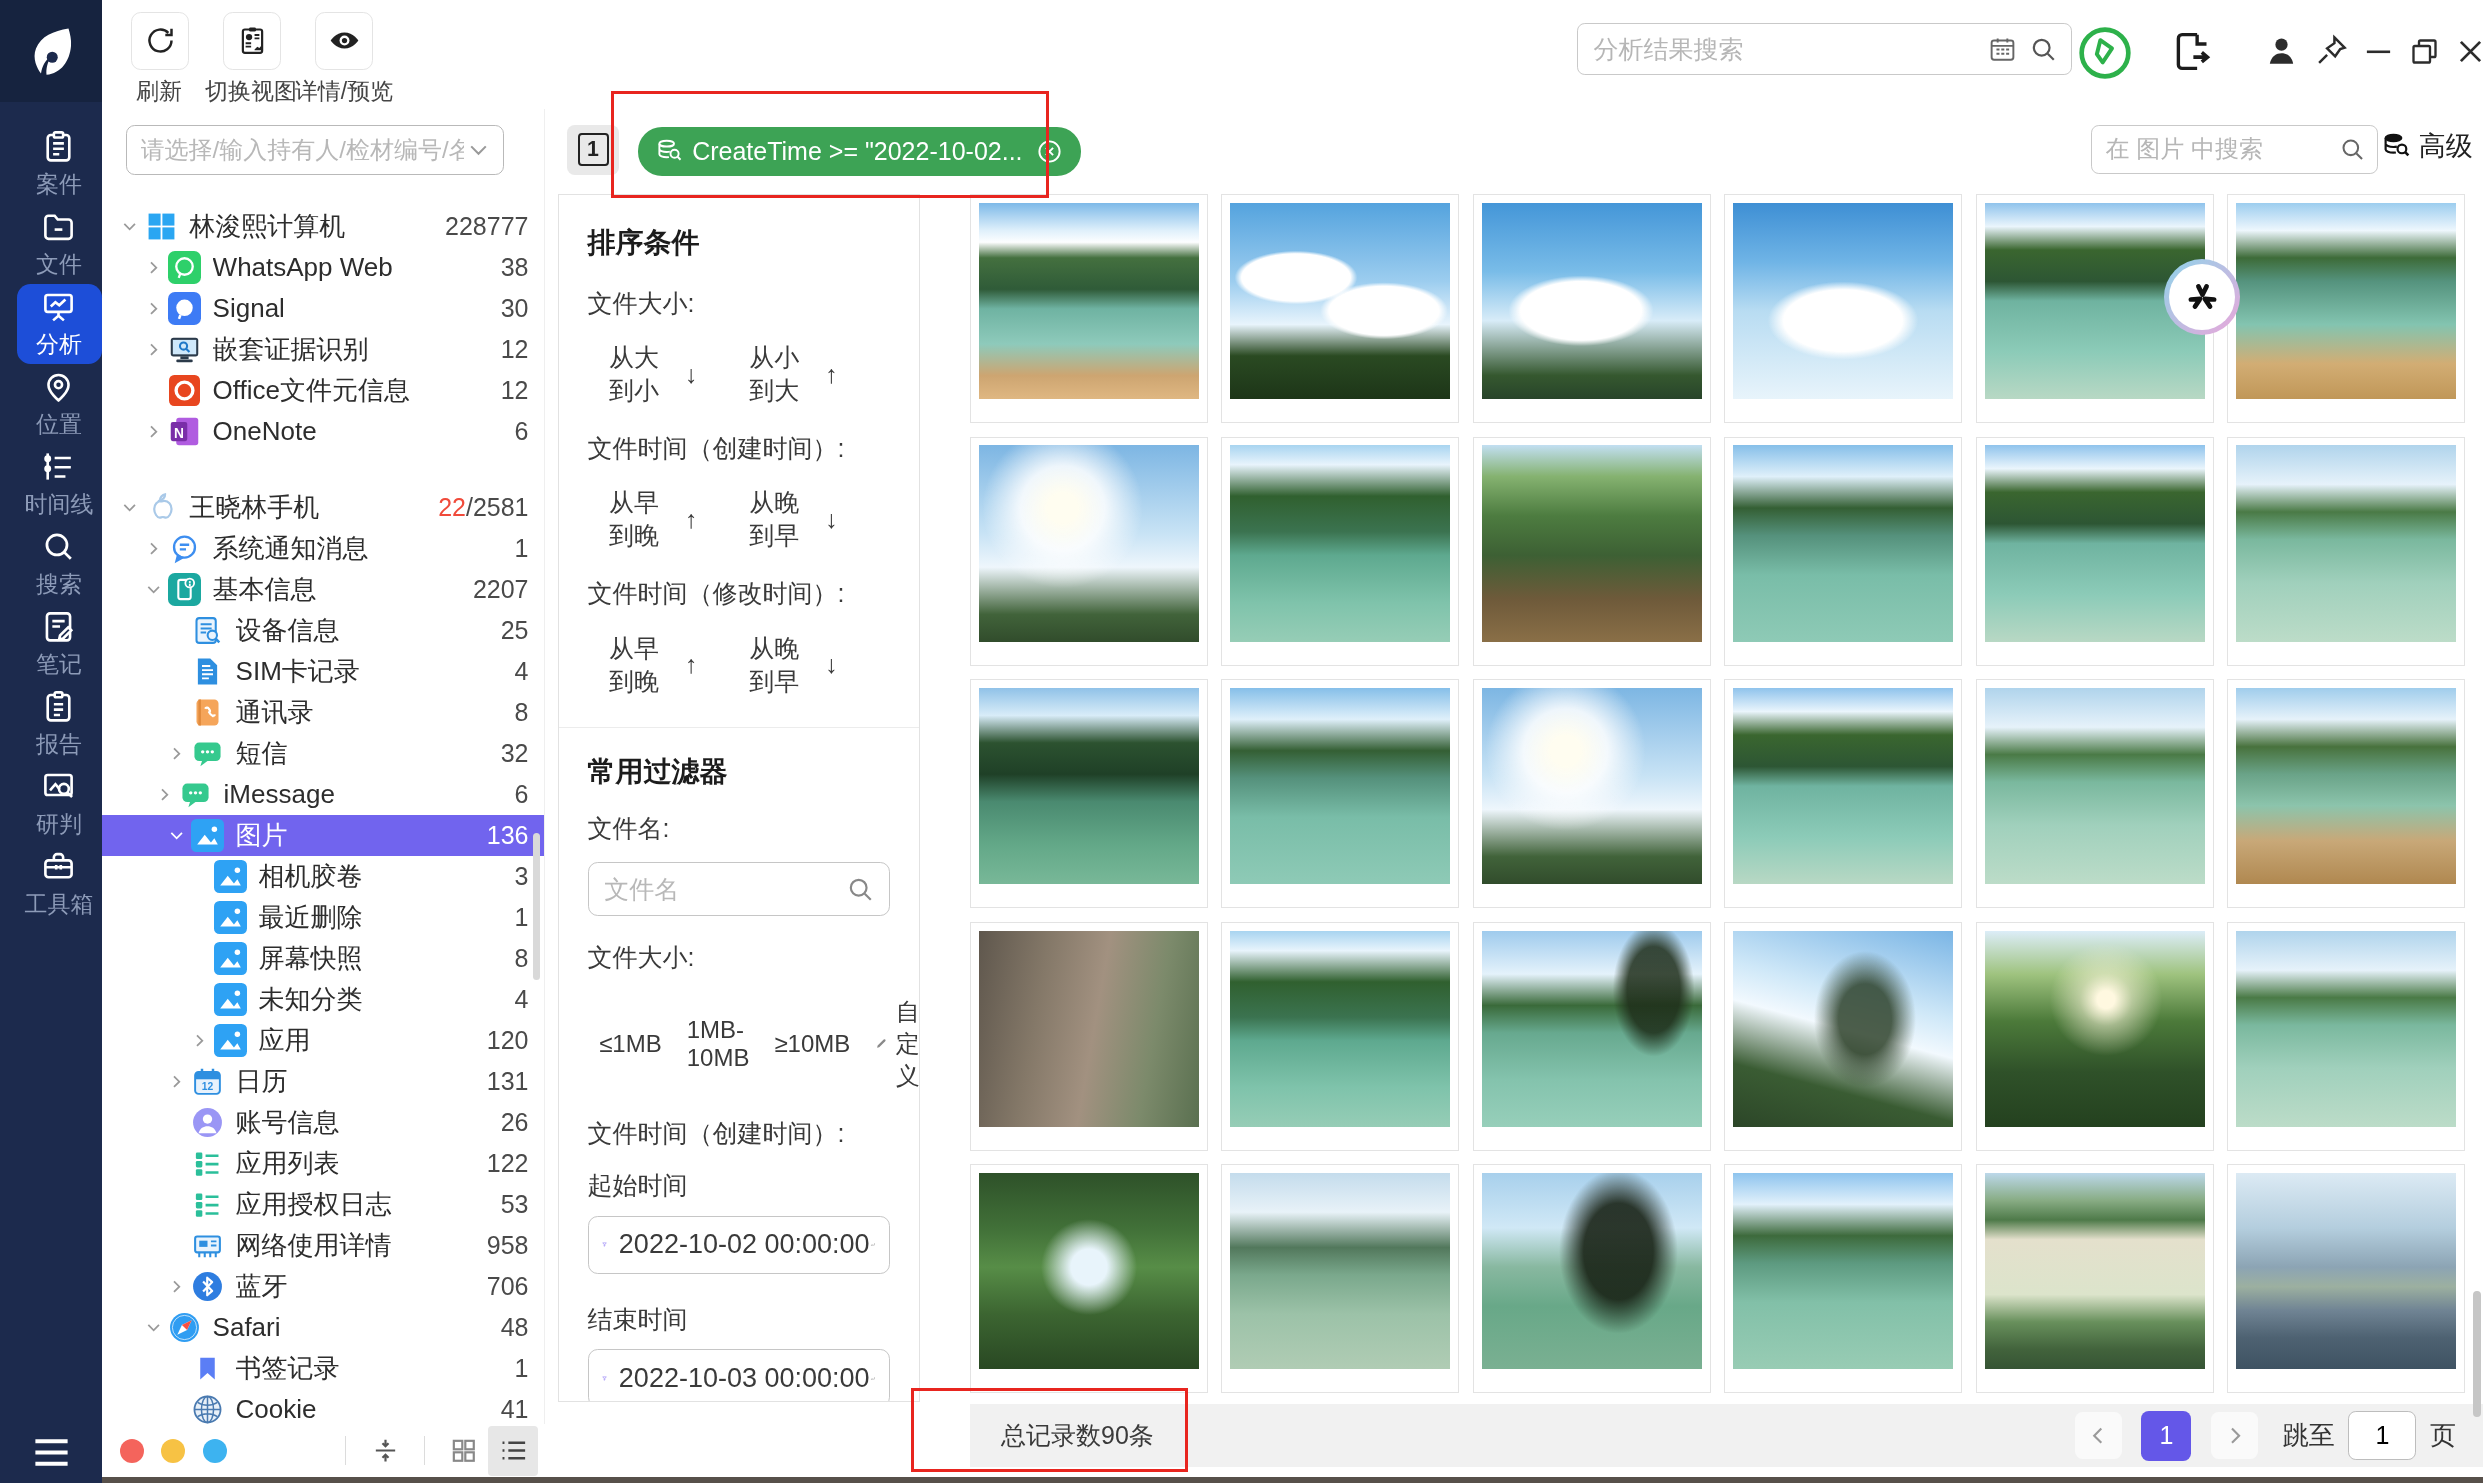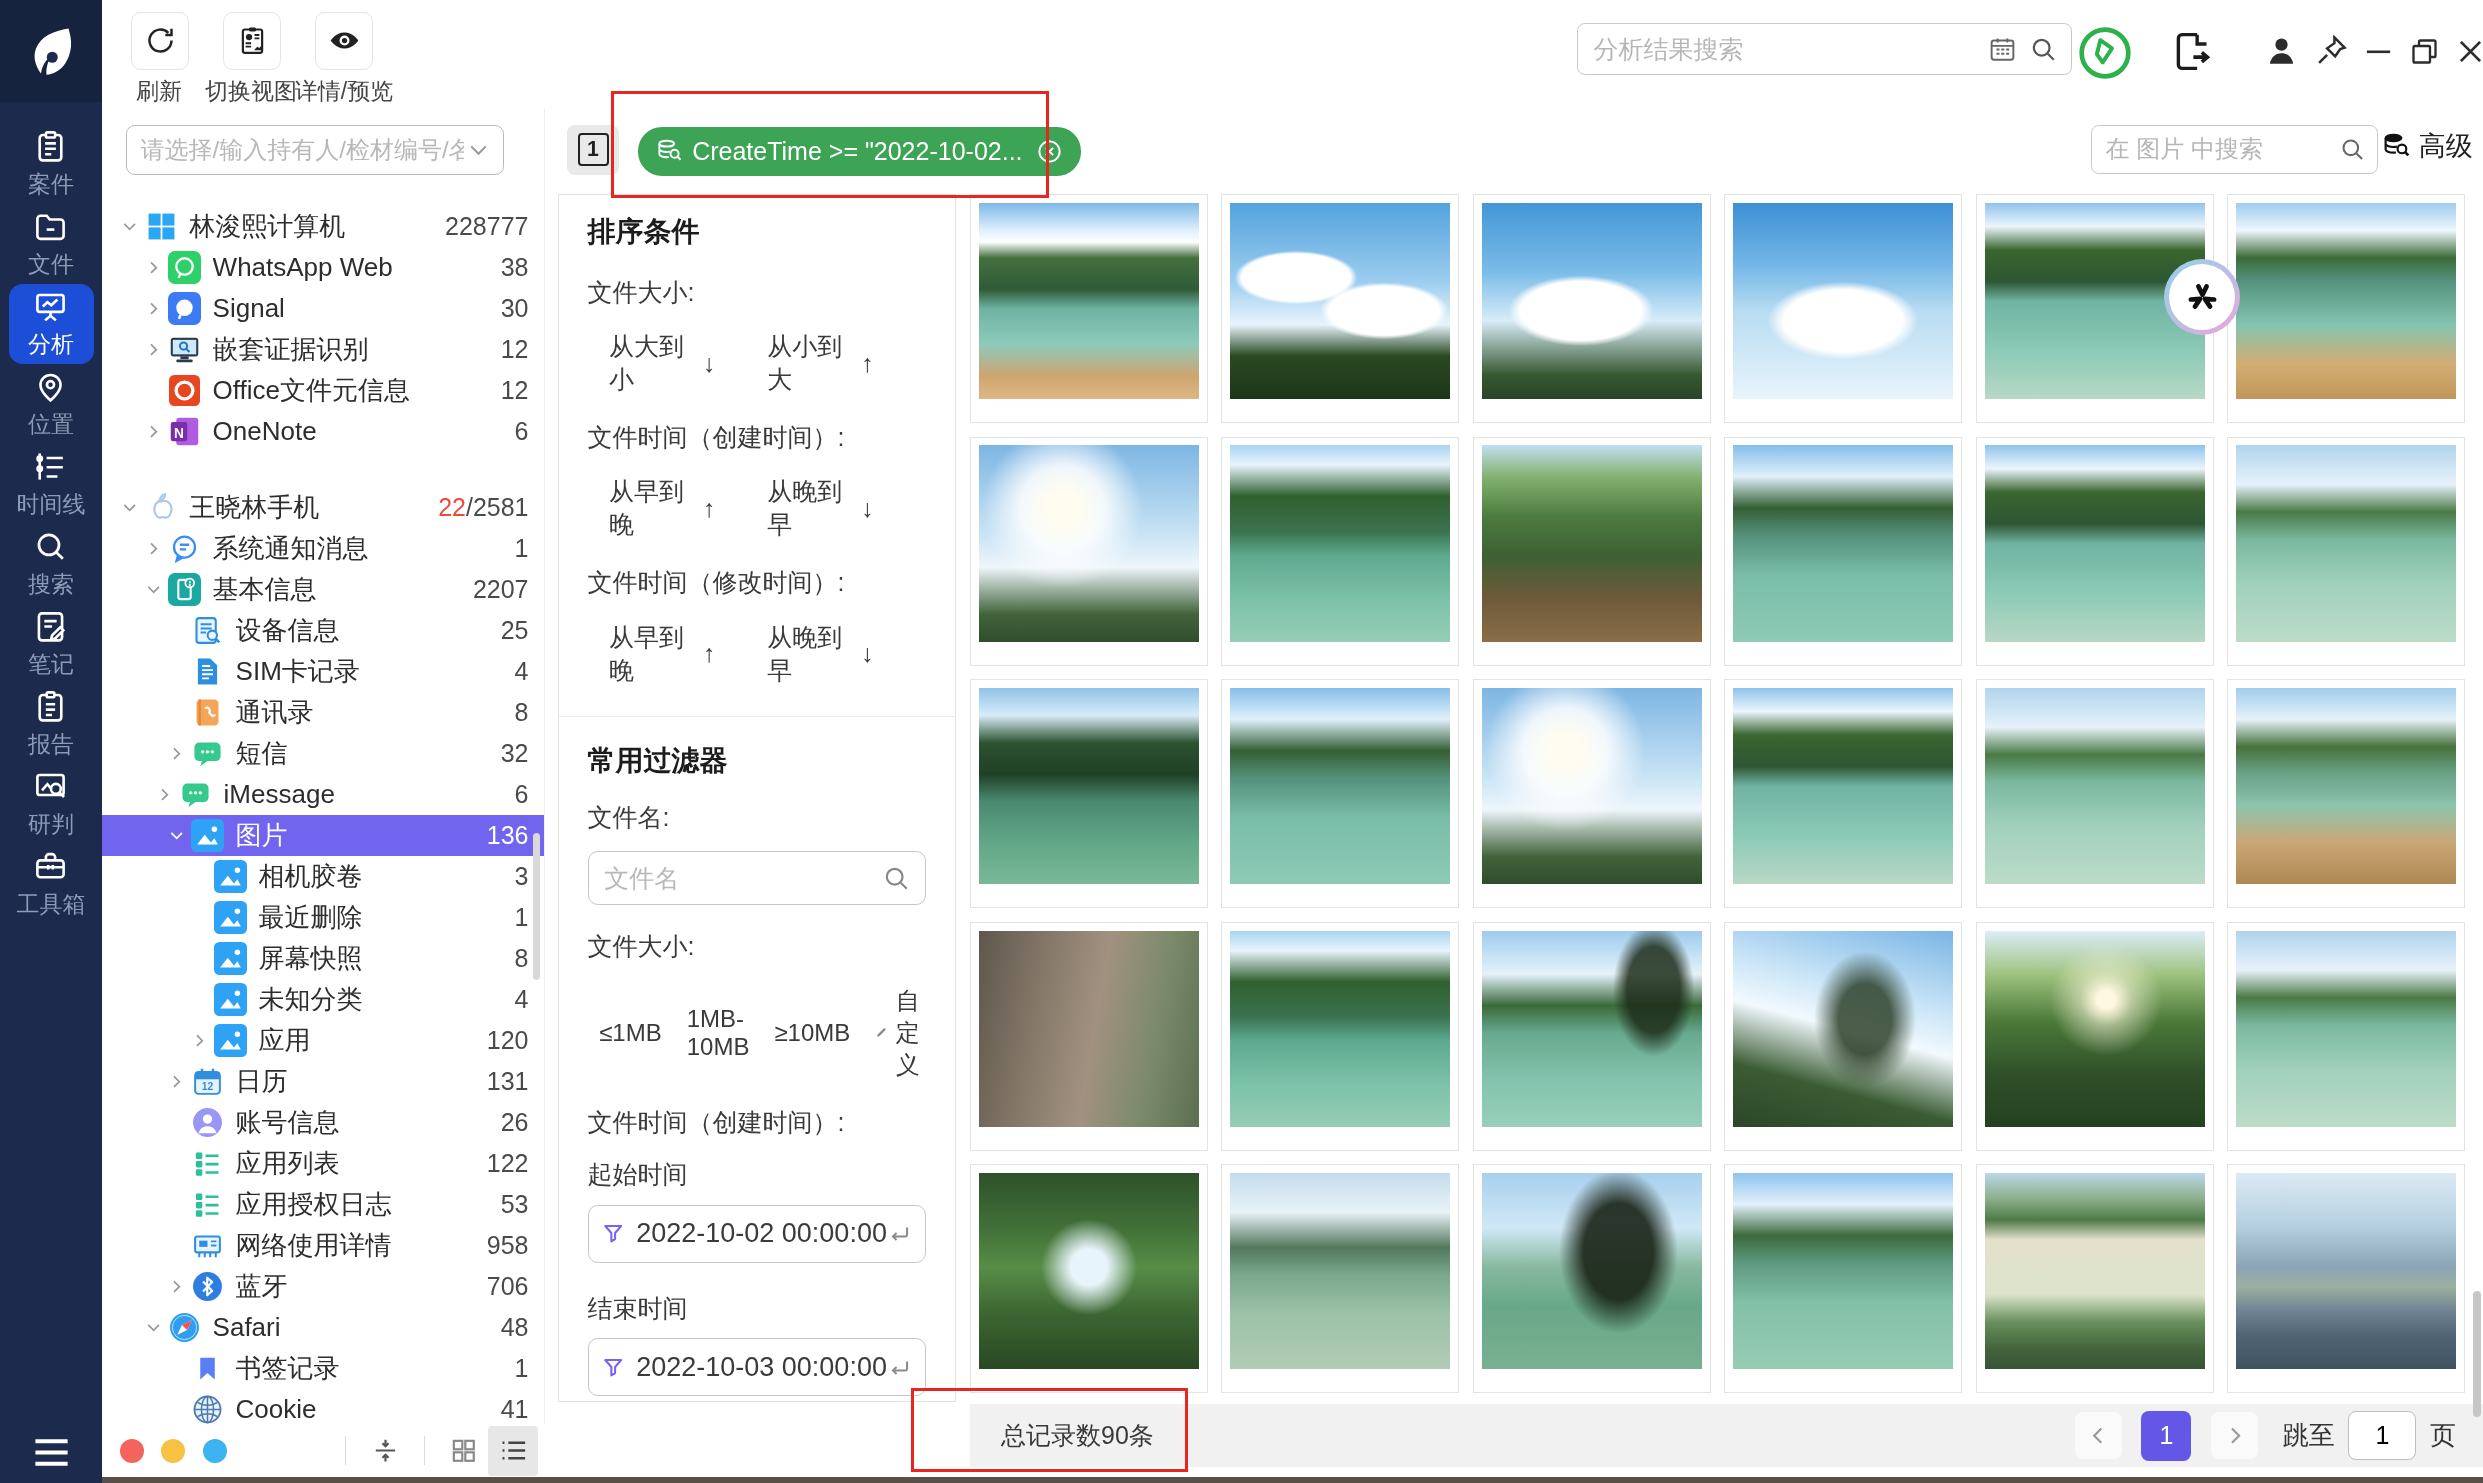--- a/index.html
+++ b/index.html
@@ -3,21 +3,21 @@
 <meta charset="utf-8">
 <style>
   html,body{margin:0;padding:0;background:#fff;}
   .page{position:relative;width:2483px;height:1484px;overflow:hidden;background:#fff;
         font-family:"Liberation Sans","DejaVu Sans",sans-serif;color:#2f2f2f;font-size:25px;}
   svg{display:block;}
 
   
   .rail{position:absolute;left:0;top:0;width:102px;height:1484px;background:#1c2a4d;z-index:5;}
   .rail-logo{width:102px;height:102px;background:#16233f;display:flex;align-items:center;justify-content:center;}
-  .rail-items{position:absolute;top:124px;left:0;width:102px;display:flex;flex-direction:column;align-items:center;}
+  .rail-items{position:absolute;top:124px;left:8px;width:102px;display:flex;flex-direction:column;align-items:center;}
   .rail-item{width:85px;height:80px;display:flex;flex-direction:column;align-items:center;justify-content:center;
              border-radius:13.6px;cursor:pointer;}
   .rail-item .ric{width:39px;height:39px;}
   .rail-item .rlb{font-size:23px;color:#8d9bb8;margin-top:1.9px;white-space:nowrap;}
   .rail-item.active{background:#1d4ed8;}
   .rail-item.active .rlb{color:#fff;}
   .rail-burger{position:absolute;bottom:17.5px;left:0;width:102px;display:flex;justify-content:center;cursor:pointer;}
 
   
   .toolbar{position:absolute;left:102px;top:0;width:2381px;height:109px;background:#fff;}
@@ -66,22 +66,22 @@
         padding:0 17.5px;cursor:pointer;}
   .chip .ctx{color:#fff;font-size:25px;margin:0 13.6px 0 9.7px;white-space:nowrap;}
   .gsearch{position:absolute;left:1548px;top:15.5px;width:262px;height:47px;border:1px solid #c9c9c9;border-radius:7.8px;
            display:flex;align-items:center;padding:0 11.6px;background:#fff;}
   .gsearch input{border:none;outline:none;flex:1;font-size:24px;color:#a16207;font-family:inherit;background:transparent;min-width:0;}
   .gsearch input::placeholder{color:#b6b6b6;}
   .adv{position:absolute;left:1839px;top:19.4px;display:flex;align-items:center;cursor:pointer;}
   .adv span{font-size:27px;color:#222;margin-left:7.8px;}
 
   
-  .fpanel{position:absolute;left:14.6px;top:85px;width:398px;height:1208px;border:1px solid #e2e2e2;background:#fff;
-          box-sizing:border-box;padding:12px 29px;overflow:hidden;}
+  .fpanel{position:absolute;left:14.6px;top:85px;width:362px;height:1208px;border:1px solid #e2e2e2;background:#fff;
+          box-sizing:border-box;padding:23px 29px;overflow:hidden;}
   .fp-title{font-size:28px;font-weight:bold;color:#1c1c1c;margin:5.8px 0 21.3px;}
   .fp-lab{font-size:25px;color:#3a3a3a;margin:25px 0 0;}
   .fp-opts{display:flex;margin:21.3px 0 7.8px 21.3px;}
   .fp-opt{display:flex;align-items:center;margin-right:52px;cursor:pointer;font-size:25px;color:#3a3a3a;}
   .fp-opt .ar{margin-left:7.8px;font-size:25px;color:#3a3a3a;}
   .fp-div{height:1px;background:#ececec;margin:29px -29px 25px;}
   .fp-input{margin-top:17.5px;height:52px;border:1px solid #c6c6c6;border-radius:9.7px;display:flex;align-items:center;
             padding:0 13.6px;background:#fff;}
   .fp-input input{border:none;outline:none;flex:1;font-size:25px;font-family:inherit;background:transparent;min-width:0;}
   .fp-input input::placeholder{color:#b8b8b8;}

